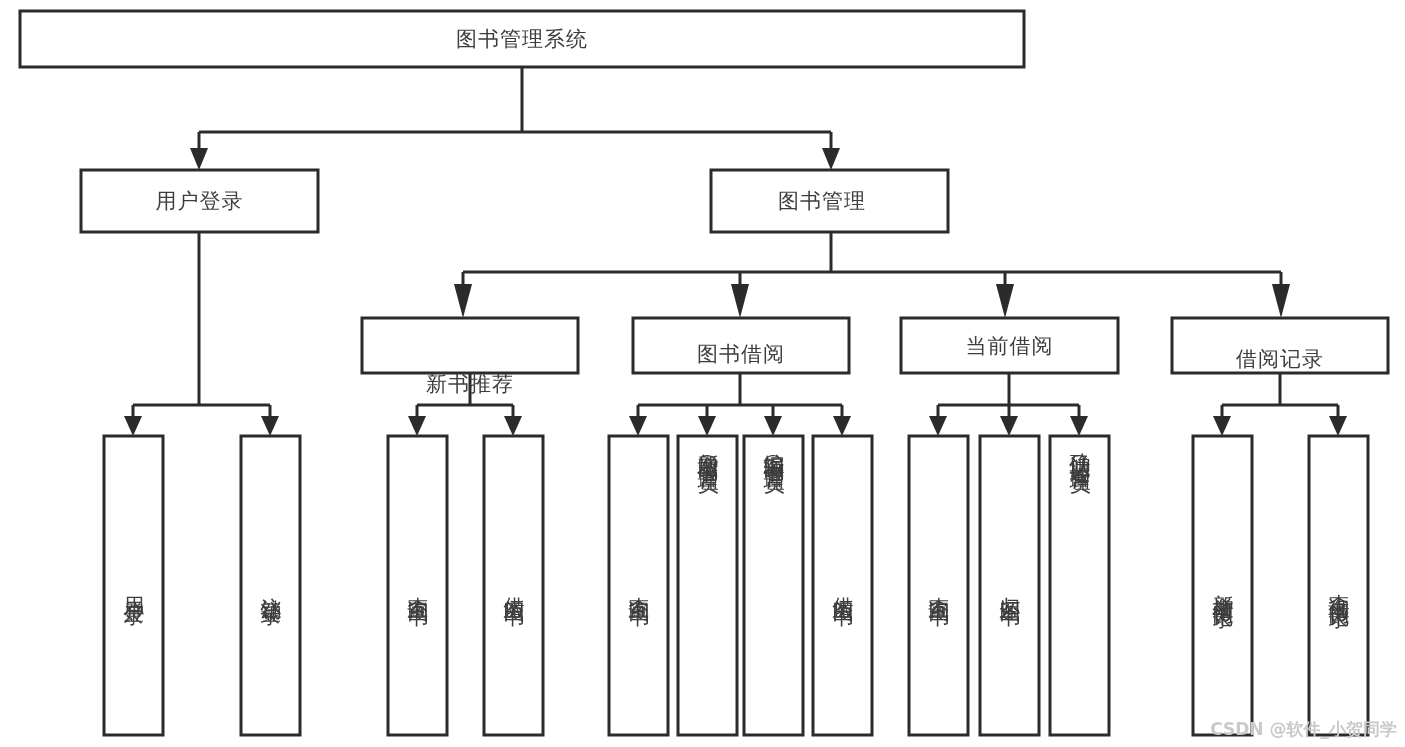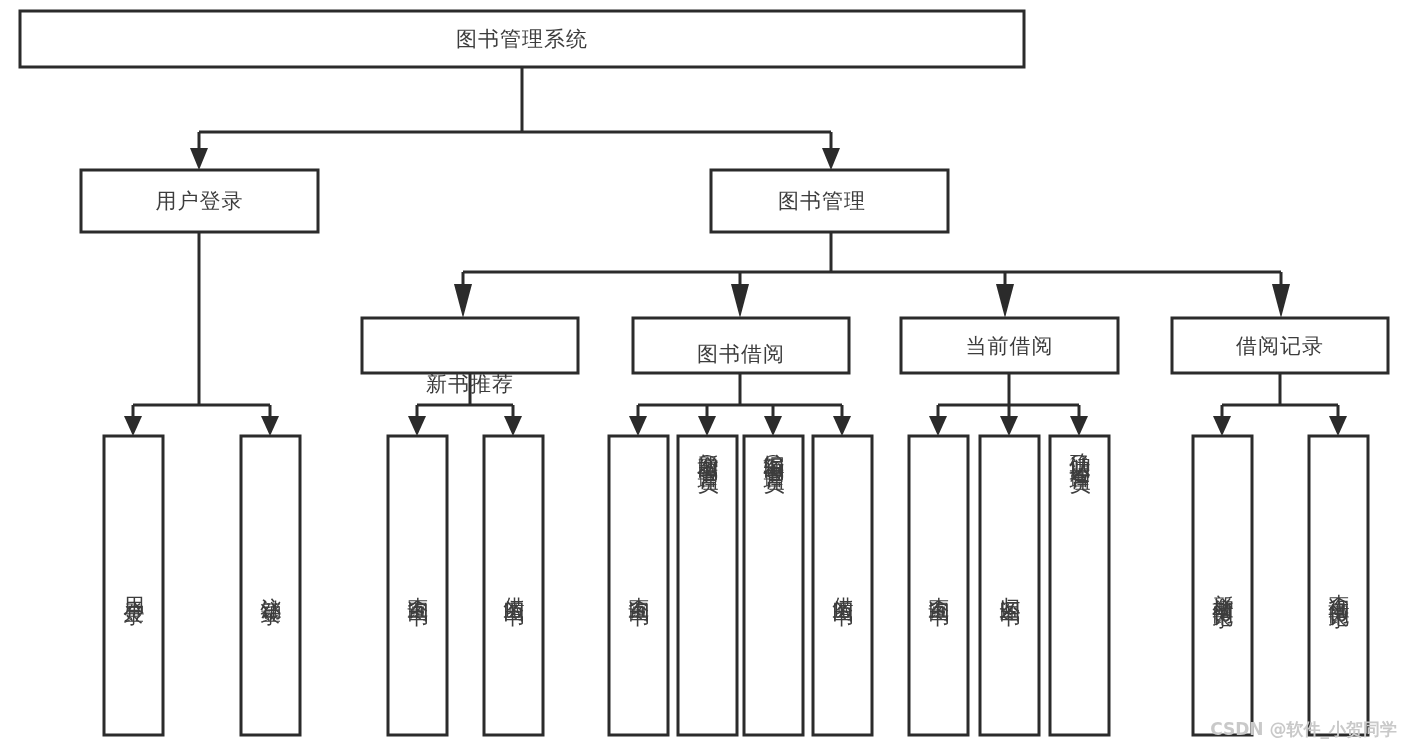--- a/index.html
+++ b/index.html
@@ -194,21 +194,21 @@
 
   <div class="htext-wrap" style="left:362px; top:318px; width:216px; height:57px;margin-top:37px;">
     <span class="htext">新书推荐</span>
   </div>
   <div class="htext-wrap" style="left:633px; top:318px; width:216px; height:55px;margin-top:8px;">
     <span class="htext">图书借阅</span>
   </div>
   <div class="htext-wrap" style="left:901px; top:318px; width:217px; height:55px;">
     <span class="htext">当前借阅</span>
   </div>
-  <div class="htext-wrap" style="left:1172px; top:318px; width:216px; height:55px;">
+  <div class="htext-wrap" style="left:1172px; top:318px; width:216px; height:55px;align-items:flex-end;">
     <span class="htext">借阅记录</span>
   </div>
 
   <div class="vtext-wrap" style="left:104px; top:436px; width:59px; height:299px;">
     <span class="vtext">用户登录</span>
   </div>
   <div class="vtext-wrap" style="left:241px; top:436px; width:59px; height:299px;">
     <span class="vtext">注销登录</span>
   </div>
 

